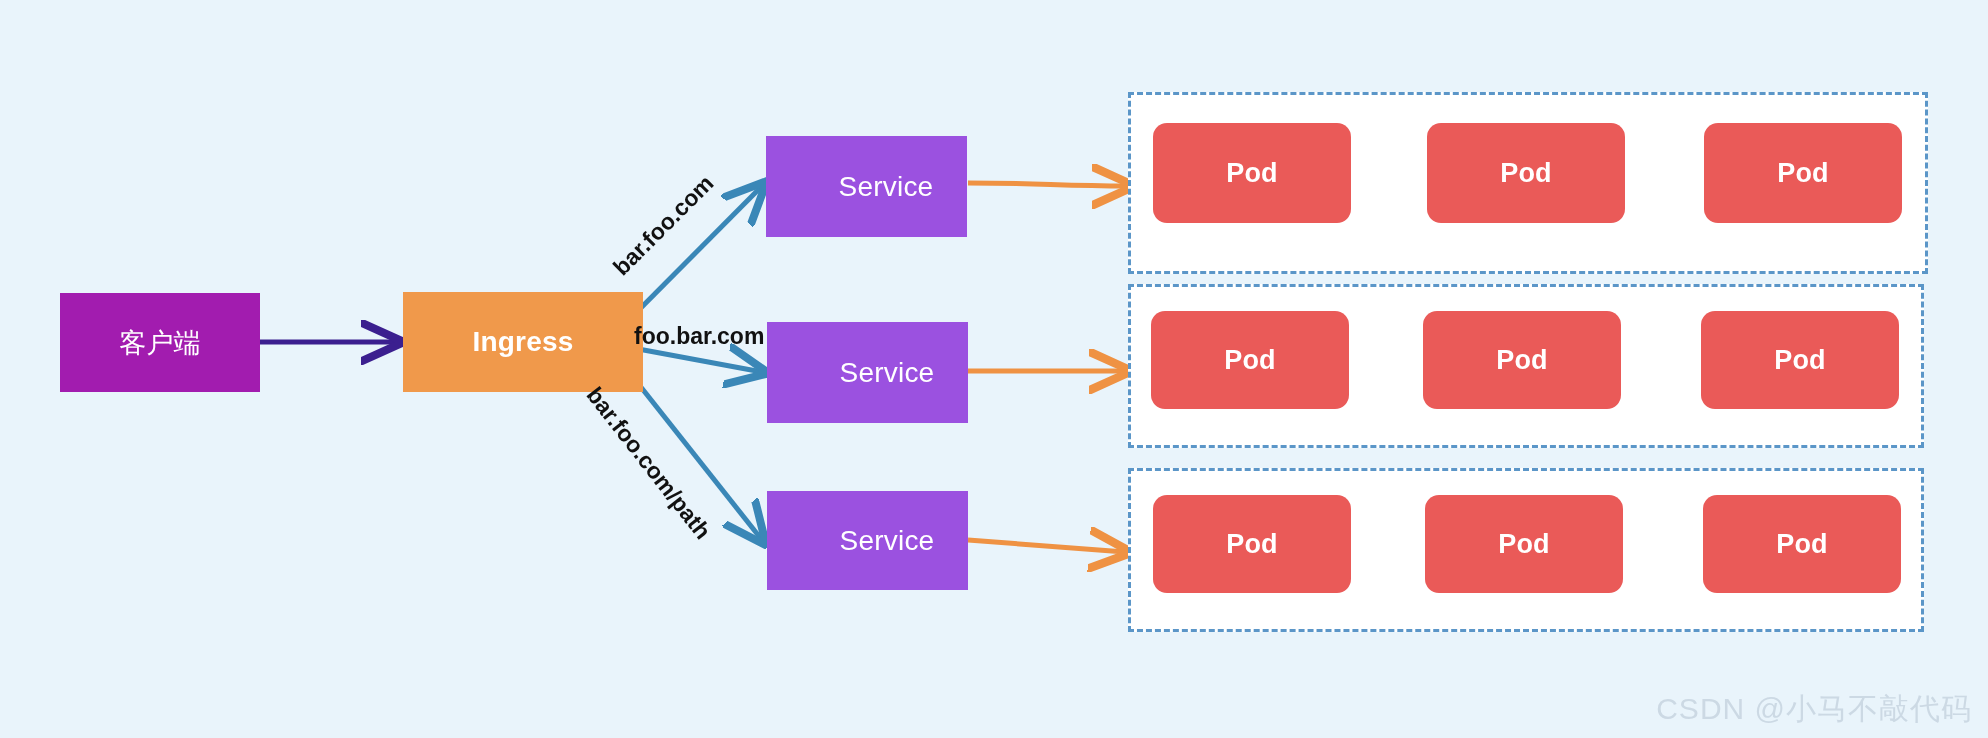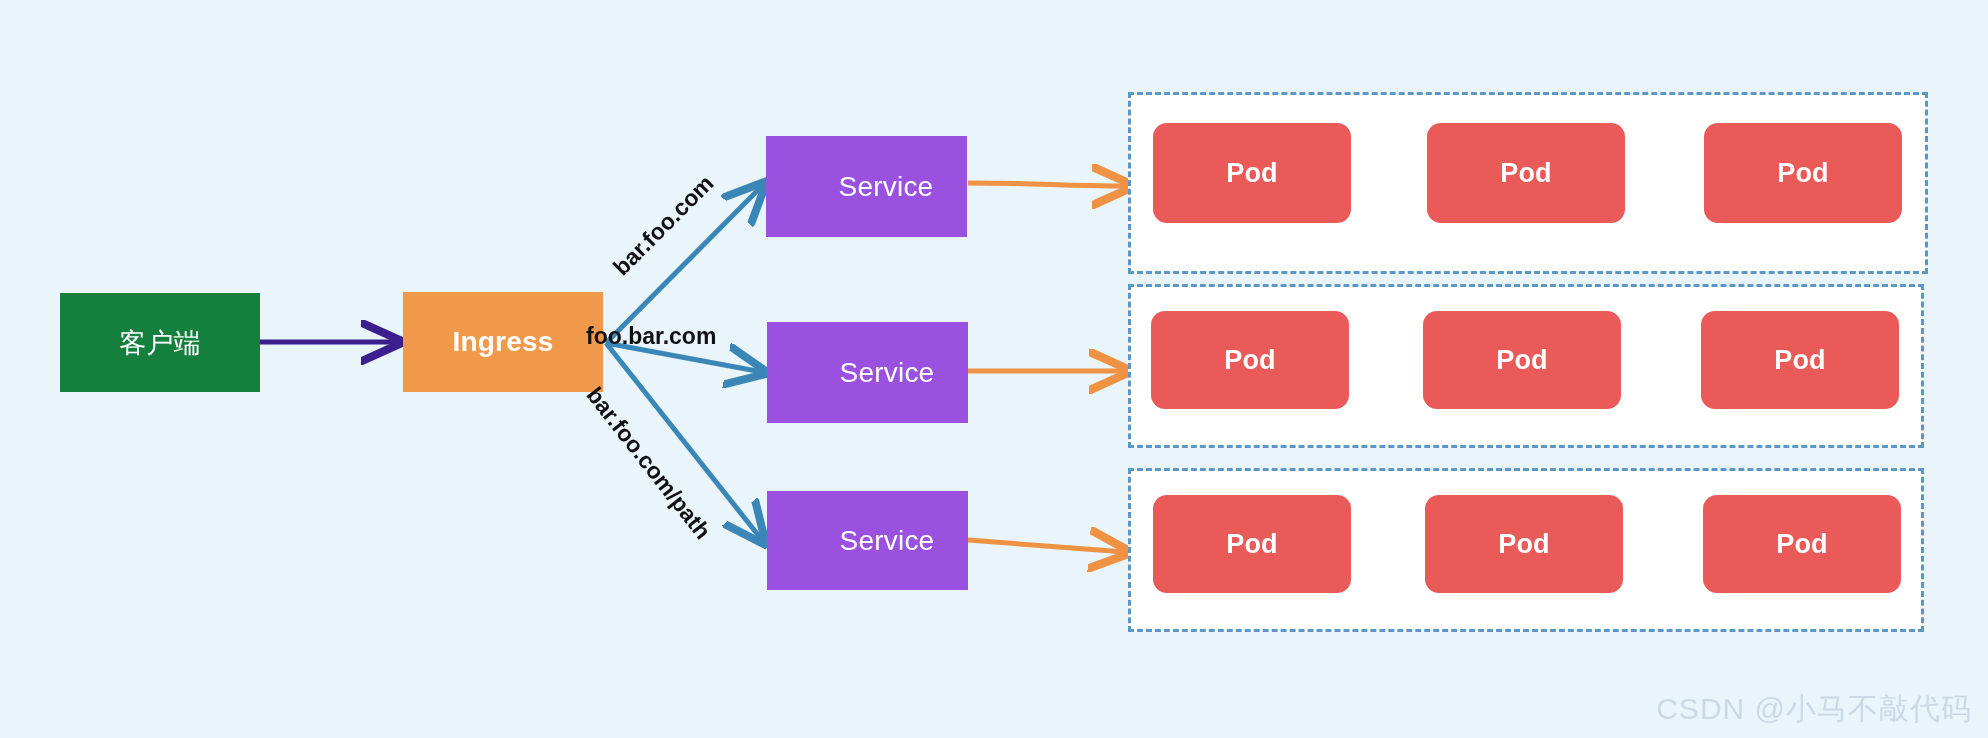--- a/index.html
+++ b/index.html
@@ -26,21 +26,21 @@
     position: absolute;
     display: flex;
     align-items: center;
     justify-content: center;
     color: #ffffff;
     font-weight: bold;
     letter-spacing: 0.2px;
     box-sizing: border-box;
   }
   .client-box {
-    background: #15803d;
+    background: #a21caf;
     font-size: 27px;
     font-weight: normal;
     text-align: right;
   }
   .ingress-box {
     background: #f0994b;
     font-size: 28px;
   }
   .service-box {
     background: #9b51e0;
@@ -109,28 +109,28 @@
 
     <path d="M 968 371 L 1125 371" fill="none" stroke="#ef9243" stroke-width="5" marker-end="url(#arrow-orange)"></path>
 
     <path d="M 968 540 L 1125 552" fill="none" stroke="#ef9243" stroke-width="5" marker-end="url(#arrow-orange)"></path>
   </svg>
 
   <div class="node-box client-box" style="left:60px; top:293px; width:200px; height:99px;">
     <span>客户端</span>
   </div>
 
-  <div class="node-box ingress-box" style="left:403px; top:292px; width:200px; height:100px;text-align:center;">
+  <div class="node-box ingress-box" style="left:403px; top:292px; width:240px; height:100px;text-align:center;">
     <span>Ingress</span>
   </div>
 
   <div class="edge-label" style="left:608px; top:262px; transform: rotate(-45deg);">
     <span>bar.foo.com</span>
   </div>
-  <div class="edge-label" style="left:586px; top:323px;">
+  <div class="edge-label" style="left:634px; top:323px;">
     <span>foo.bar.com</span>
   </div>
   <div class="edge-label" style="left:602px; top:382px; transform: rotate(52deg);">
     <span>bar.foo.com/path</span>
   </div>
 
   <div class="node-box service-box" style="left:766px; top:136px; width:201px; height:101px;">
     <span>Service</span>
   </div>
   <div class="node-box service-box" style="left:767px; top:322px; width:201px; height:101px;">

